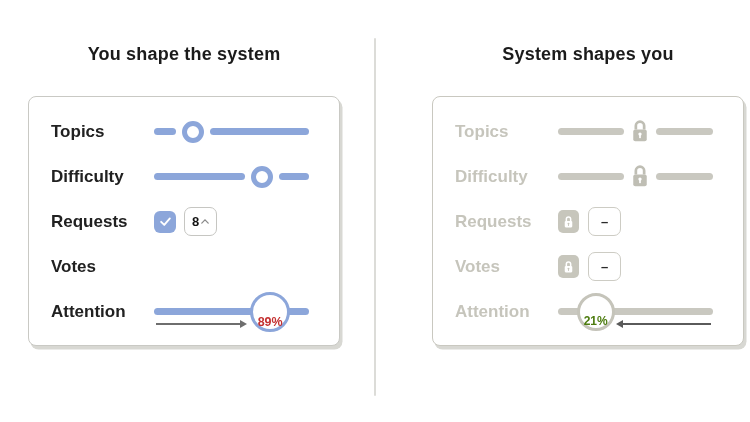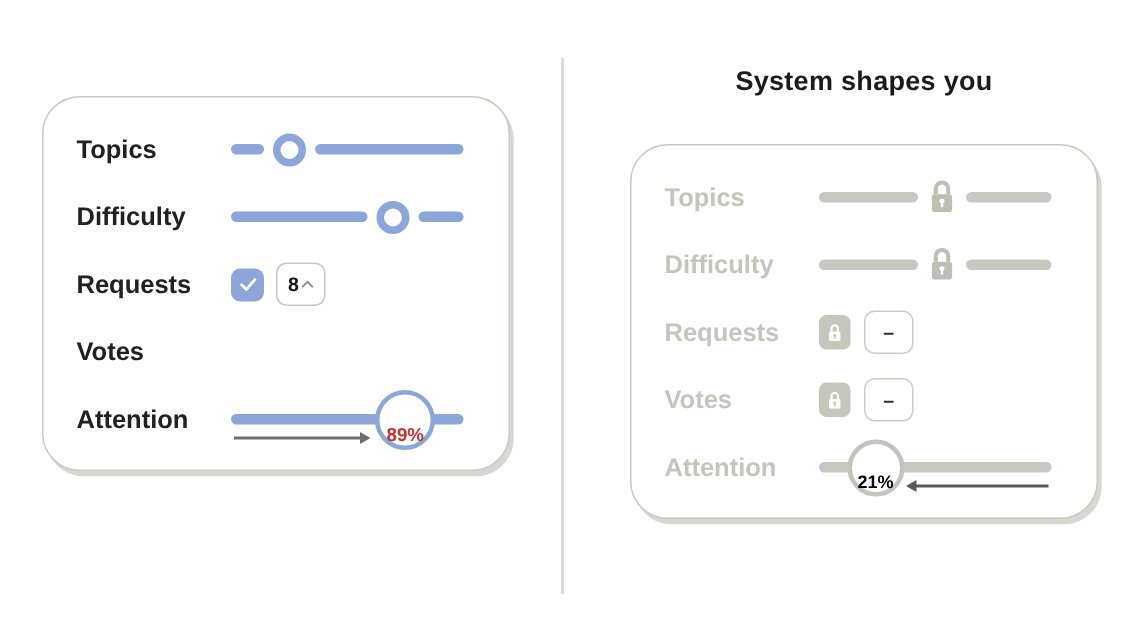--- a/index.html
+++ b/index.html
@@ -6,28 +6,28 @@
   body{
     width:750px;height:422px;position:relative;background:#ffffff;
     font-family:"Liberation Sans","DejaVu Sans",sans-serif;overflow:hidden;
   }
   .divider{
     position:absolute;left:374px;top:38px;width:2px;height:358px;
     background:#dcdcd8;border-radius:1px;
   }
   .panel{position:absolute;top:38px;width:312px;}
   .panel-left{left:28px;}
-  .panel-right{left:420px;}
+  .panel-right{left:432px;}
   .panel-title{
     height:32px;line-height:32px;text-align:center;
     font-size:18px;font-weight:600;color:#1b1b1b;letter-spacing:.2px;
   }
   .card{
     margin-top:26px;background:#fff;border:1.5px solid #c9c9c4;
-    border-radius:25px;box-shadow:2.5px 3.5px 0 #d8d8d3;
+    border-radius:8px;box-shadow:2.5px 3.5px 0 #d8d8d3;
     padding:12px 28px 12px 22px;box-sizing:border-box;height:250px;
   }
   .card-right{border-color:#c9c8c0;}
   .row{display:flex;align-items:center;height:45px;}
   .row-label{
     width:103px;flex:0 0 103px;font-size:17px;font-weight:600;color:#212121;
   }
   .card-right .row-label{color:#c6c5bc;}
   .control{position:relative;flex:1;height:45px;}
 
@@ -52,21 +52,21 @@
 
   .gauge-circle{
     position:absolute;top:calc(50% - 20px);left:calc(var(--p) - 20px);
     width:40px;height:40px;border-radius:50%;background:#fff;
     border:3.5px solid #8CA6DA;box-sizing:border-box;z-index:2;
     display:flex;align-items:flex-end;justify-content:center;
     font-size:12.5px;font-weight:700;color:#C43131;
   }
   .card-right .gauge-circle{
     width:38px;height:38px;top:calc(50% - 19px);left:calc(var(--p) - 19px);
-    border-color:#c5c4ba;color:#000000;font-weight:600;font-size:12px;
+    border-color:#c5c4ba;color:#4d7c0f;font-weight:600;font-size:12px;
   }
   .arrow{position:absolute;top:34px;height:1.5px;background:#6e6e6e;}
   .arrow-right{left:2px;width:calc(var(--p) - 27px);}
   .arrow-right::after{
     content:"";position:absolute;right:-2px;top:-3.2px;
     border-left:7px solid #6e6e6e;border-top:4px solid transparent;border-bottom:4px solid transparent;
   }
   .arrow-left{left:calc(var(--p) + 22px);right:4px;background:#5a5a5a;}
   .arrow-left::before{
     content:"";position:absolute;left:-2px;top:-3.2px;
@@ -95,20 +95,21 @@
   }
   .dash-box .num{font-size:13px;font-weight:700;color:#2a2a2a;}
   .ctrl-inline{display:flex;align-items:center;height:45px;}
 </style>
 </head>
 <body>
 
 <div class="divider"></div>
 
 <div class="panel panel-left">
+  <div class="panel-title">You shape the system</div>
   <div class="card">
 
     <div class="row">
       <span class="row-label">Topics</span>
       <div class="control" style="--p: 25%;">
         <div class="seg seg-l"></div>
         <div class="seg seg-r"></div>
         <div class="handle"></div>
       </div>
     </div>

